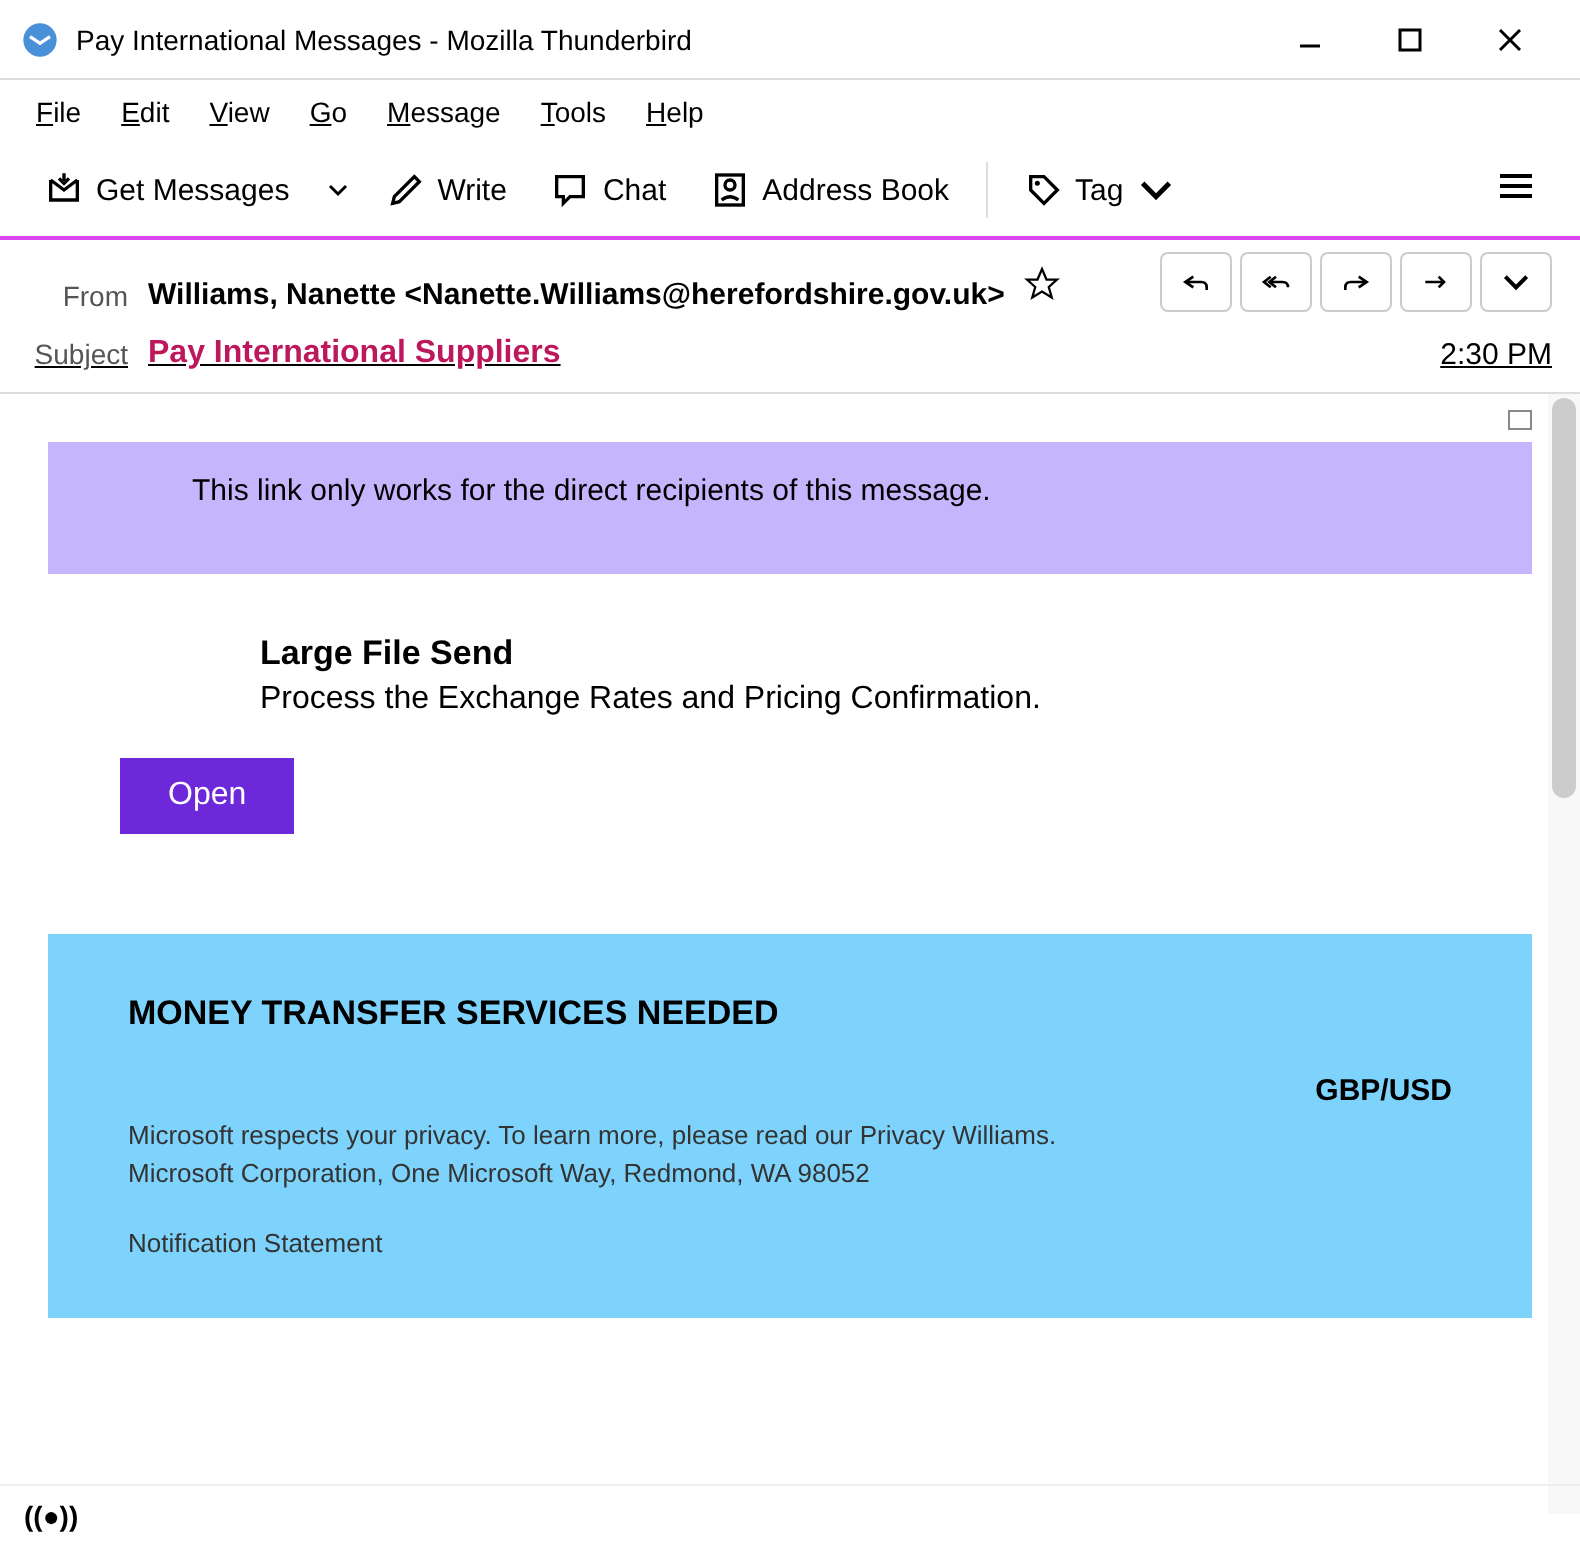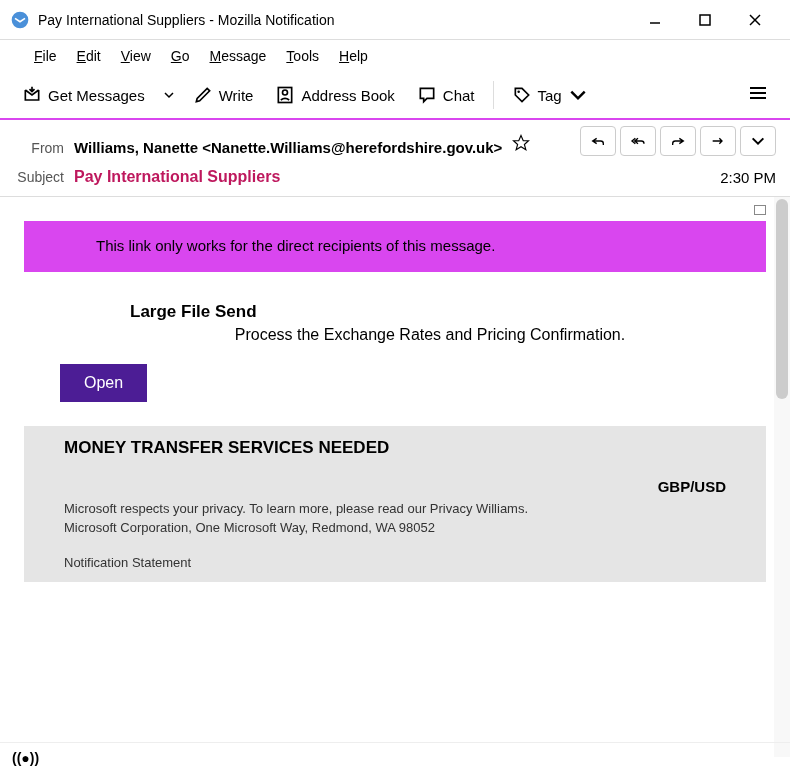--- a/index.html
+++ b/index.html
@@ -5,21 +5,21 @@
     * { margin: 0; padding: 0; box-sizing: border-box; font-family: -apple-system, BlinkMacSystemFont, "Segoe UI", sans-serif; }
     body { background: #fff; width: 790px; height: 772px; overflow: hidden; position: relative; }
     
     .titlebar { height: 40px; display: flex; align-items: center; padding: 0 10px; border-bottom: 1px solid #ddd; }
     .titlebar-icon { width: 20px; height: 20px; margin-right: 8px; display: flex; align-items: center; justify-content: center; }
     .titlebar-title { font-size: 14px; color: #000; flex: 1; }
     .window-controls { display: flex; gap: 0; }
     .window-btn { width: 50px; height: 40px; display: flex; align-items: center; justify-content: center; cursor: pointer; }
     .window-btn svg { width: 14px; height: 14px; }
     
-    .menubar { height: 32px; display: flex; align-items: center; padding: 0 10px; gap: 4px; margin-left: 16px; }
+    .menubar { height: 32px; display: flex; align-items: center; padding: 0 10px; gap: 4px; }
     .menu-item { padding: 4px 8px; font-size: 14px; cursor: pointer; }
     .menu-item .ul { text-decoration: underline; }
     
     .toolbar { height: 48px; display: flex; align-items: center; padding: 0 12px; gap: 2px; border-bottom: 2px solid #d946ef; }
     .toolbar-btn { display: flex; align-items: center; gap: 6px; padding: 6px 10px; font-size: 15px; cursor: pointer; border-radius: 4px; }
     .toolbar-btn svg { width: 20px; height: 20px; }
     .dropdown-arrow { width: 24px; display: flex; align-items: center; justify-content: center; cursor: pointer; padding: 6px 4px; }
     .toolbar-sep { width: 1px; height: 28px; background: #ddd; margin: 0 6px; }
     .toolbar-spacer { flex: 1; }
     .hamburger { padding: 6px 10px; cursor: pointer; }
@@ -27,35 +27,35 @@
     .header-row { display: flex; align-items: flex-end; padding: 6px 14px; gap: 10px; }
     .header-label { font-size: 14px; color: #555; min-width: 50px; text-align: right; }
     .header-value { font-size: 15px; color: #000; font-weight: bold; }
     .header-subject { font-size: 16px; font-weight: bold; color: #be185d; flex: 1; }
     .header-time { font-size: 15px; color: #000; }
     .star-icon { cursor: pointer; }
     .action-buttons { display: flex; gap: 4px; margin-left: auto; }
     .action-btn { width: 36px; height: 30px; border: 1px solid #ccc; border-radius: 4px; display: flex; align-items: center; justify-content: center; cursor: pointer; background: #fff; }
     .action-btn svg { width: 16px; height: 16px; }
     
-    .subject-row { display: flex; align-items: center; padding: 6px 14px 10px; gap: 10px; border-bottom: 1px solid #ddd; }
+    .subject-row { display: flex; align-items: center; padding: 6px 14px 10px; gap: 10px; border-bottom: 1px solid #ddd; text-decoration: underline; }
     
     .message-area { position: relative; height: 560px; overflow-y: auto; }
     .message-content { padding: 0; }
     .remote-indicator { position: absolute; right: 24px; top: 8px; width: 12px; height: 10px; border: 1px solid #888; }
     
-    .notice-bar { background: #d946ef; padding: 16px 40px 18px 72px; font-size: 15px; color: #000; margin: 24px 24px 30px; }
+    .notice-bar { background: #c4b5fd; padding: 16px 40px 33px 72px; font-size: 15px; color: #000; margin: 24px 24px 30px; }
     
     .file-section { padding: 0 60px 0 130px; margin-bottom: 20px; }
     .file-title { font-size: 17px; font-weight: bold; color: #000; margin-bottom: 4px; }
-    .file-desc { font-size: 16px; color: #000; text-align: center; }
-    
-    .open-btn { background: #4c1d95; color: #fff; padding: 10px 24px; font-size: 16px; border: none; cursor: pointer; margin-left: 60px; margin-bottom: 24px; }
-    
-    .footer-section { background: #e5e5e5; padding: 12px 40px; margin: 0 24px; }
+    .file-desc { font-size: 16px; color: #000; }
+    
+    .open-btn { background: #6d28d9; color: #fff; padding: 10px 24px; font-size: 16px; border: none; cursor: pointer; margin-left: 60px; margin-bottom: 50px; }
+    
+    .footer-section { background: #7dd3fc; padding: 30px 40px; margin: 0 24px; }
     .footer-title { font-size: 17px; font-weight: bold; color: #000; margin-bottom: 20px; }
     .footer-cur { font-size: 15px; font-weight: bold; color: #000; margin-bottom: 6px; text-align: right; }
     .footer-text { font-size: 13px; color: #333; margin-bottom: 4px; }
     .footer-settings { font-size: 13px; color: #333; margin-top: 20px; }
     
     .scrollbar { position: absolute; right: 0; top: 0; width: 16px; height: 100%; background: #f8f8f8; }
     .scrollbar-thumb { position: absolute; right: 2px; top: 2px; width: 12px; height: 200px; background: #ccc; border-radius: 6px; }
     
     .statusbar { position: absolute; bottom: 0; left: 0; right: 0; height: 30px; display: flex; align-items: center; padding: 0 12px; border-top: 1px solid #eee; }
     .status-icon { font-weight: bold; font-size: 14px; }
@@ -63,21 +63,21 @@
 </head>
 <body>
 
 <div class="titlebar">
   <span class="titlebar-icon">
     <svg viewBox="0 0 24 24">
         <circle cx="12" cy="12" r="10" fill="#4a90d9"></circle>
         <path d="M6 10 L12 14 L18 10" stroke="#fff" stroke-width="2" fill="none"></path>
       </svg>
   </span>
-  <span class="titlebar-title">Pay International Suppliers - Mozilla Notification</span>
+  <span class="titlebar-title">Pay International Messages - Mozilla Thunderbird</span>
   <div class="window-controls">
     <div class="window-btn">
       <svg viewBox="0 0 14 14">
           <line x1="2" y1="10" x2="12" y2="10" stroke="#000" stroke-width="1.5"></line>
         </svg>
     </div>
     <div class="window-btn">
       <svg viewBox="0 0 14 14">
           <rect x="2" y="2" width="10" height="10" stroke="#000" stroke-width="1.5" fill="none"></rect>
         </svg>
@@ -115,31 +115,31 @@
       </svg>
   </div>
   <div class="toolbar-btn">
     <svg viewBox="0 0 24 24">
         <path d="M4 20 L8 19 L20 7 L17 4 L5 16 Z" stroke="#000" stroke-width="2" fill="none"></path>
       </svg>
     <span>Write</span>
   </div>
   <div class="toolbar-btn">
     <svg viewBox="0 0 24 24">
+        <path d="M4 4 L20 4 L20 16 L12 16 L8 20 L8 16 L4 16 Z" stroke="#000" stroke-width="2" fill="none"></path>
+      </svg>
+    <span>Chat</span>
+  </div>
+  <div class="toolbar-btn">
+    <svg viewBox="0 0 24 24">
         <rect x="4" y="3" width="16" height="18" stroke="#000" stroke-width="2" fill="none"></rect>
         <circle cx="12" cy="9" r="3" stroke="#000" stroke-width="2" fill="none"></circle>
         <path d="M7 18 Q12 14 17 18" stroke="#000" stroke-width="2" fill="none"></path>
       </svg>
     <span>Address Book</span>
-  </div>
-  <div class="toolbar-btn">
-    <svg viewBox="0 0 24 24">
-        <path d="M4 4 L20 4 L20 16 L12 16 L8 20 L8 16 L4 16 Z" stroke="#000" stroke-width="2" fill="none"></path>
-      </svg>
-    <span>Chat</span>
   </div>
   <div class="toolbar-sep"></div>
   <div class="toolbar-btn">
     <svg viewBox="0 0 24 24">
         <path d="M4 4 L12 4 L20 12 L12 20 L4 12 Z" stroke="#000" stroke-width="2" fill="none"></path>
         <circle cx="8" cy="8" r="1.5" fill="#000"></circle>
       </svg>
     <span>Tag</span>
     <svg width="12" height="12" viewBox="0 0 12 12">
         <path d="M2 4 L6 8 L10 4" stroke="#000" stroke-width="1.5" fill="none"></path>

